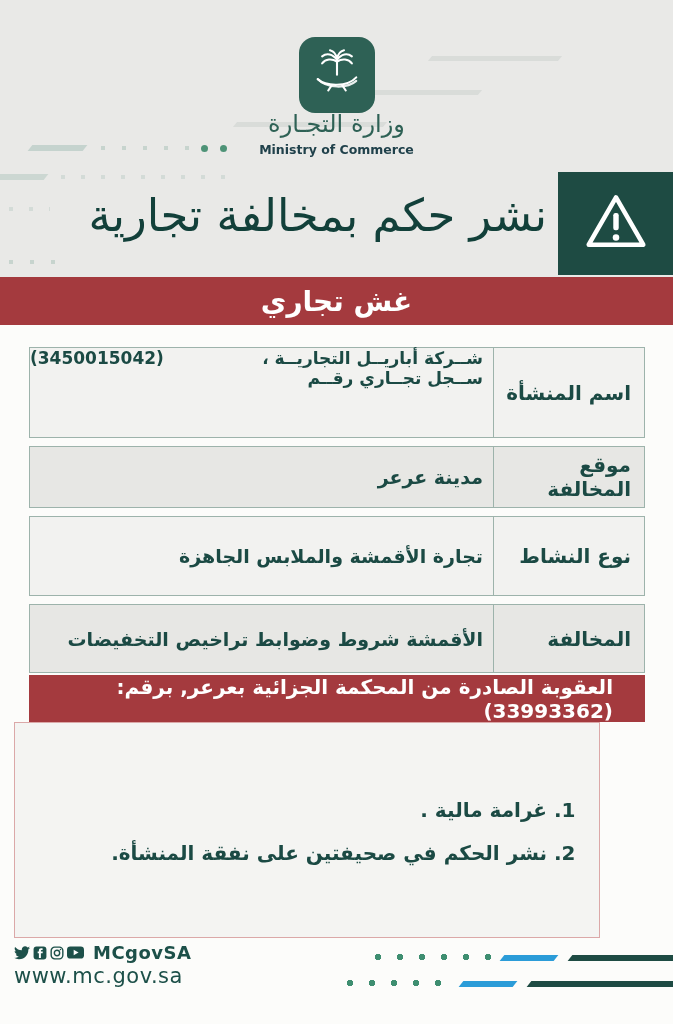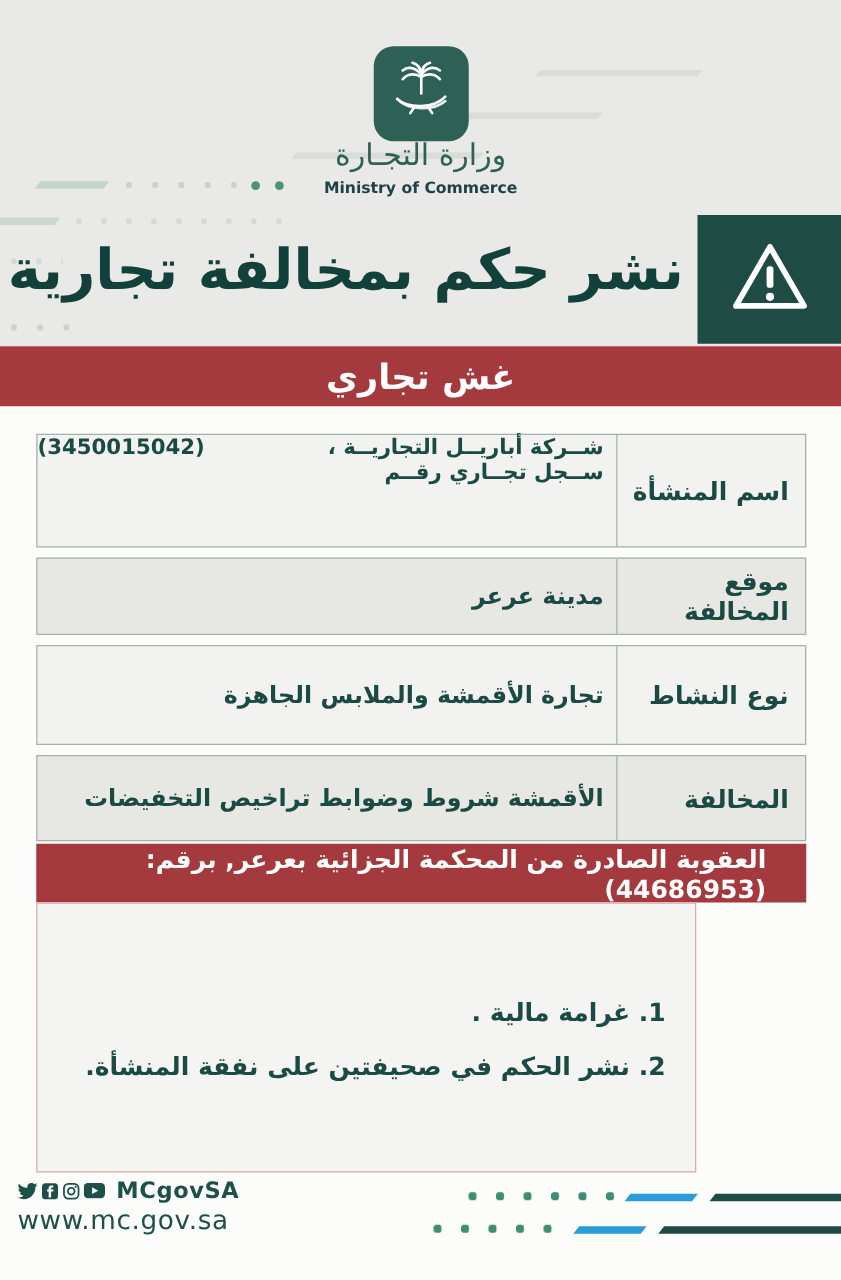--- a/index.html
+++ b/index.html
@@ -18,21 +18,21 @@
   .logo-square{position:absolute;top:37px;left:50%;transform:translateX(-50%);
     width:76px;height:76px;background:var(--brand-green);border-radius:16px;
     display:flex;align-items:center;justify-content:center;}
   .ministry-ar{position:absolute;top:110px;left:0;width:100%;text-align:center;
     color:var(--brand-green);font-size:24px;font-weight:normal;direction:rtl;}
   .ministry-en{position:absolute;top:142px;left:0;width:100%;text-align:center;
     color:#20414B;font-size:12.5px;font-weight:bold;}
 
   
   .page-title{position:absolute;top:190px;right:126px;white-space:nowrap;direction:rtl;
-    color:var(--heading-teal);font-size:45px;font-weight:bold;line-height:1.15;}
+    color:var(--heading-teal);font-size:45px;font-weight:normal;line-height:1.15;}
   .warning-square{position:absolute;top:172px;right:0;width:115px;height:103px;
     background:var(--dark-teal);display:flex;align-items:center;justify-content:center;}
 
   .category-banner{position:absolute;top:277px;left:0;width:100%;height:48px;background:var(--red);
     color:#fff;display:flex;align-items:center;justify-content:center;
     font-size:28px;font-weight:bold;direction:rtl;}
 
   
   .vtable{position:absolute;top:347px;left:29px;width:616px;}
   .vrow{direction:rtl;display:flex;border:1px solid var(--row-border);margin-bottom:8px;}
@@ -43,21 +43,21 @@
   .cell.label{width:151px;border-left:1px solid var(--row-border);display:flex;align-items:center;
     padding-right:13px;font-size:20px;}
   .cell.value{flex:1;display:flex;align-items:center;padding-right:10px;font-size:19px;text-align:right;}
   .cell.value.col{flex-direction:row;justify-content:center;align-items:stretch;font-size:17px;}
   .crn{padding-right:73px;}
 
   
   .penalty-banner{position:absolute;top:675px;left:29px;width:616px;height:47px;background:var(--red);
     color:#fff;direction:rtl;display:flex;align-items:center;padding-right:32px;
     font-size:20px;font-weight:bold;}
-  .penalty-box{position:absolute;top:722px;left:29px;width:528px;height:216px;
+  .penalty-box{position:absolute;top:722px;left:14px;width:586px;height:216px;
     background:var(--box-bg);border:1px solid var(--box-border);direction:rtl;}
   .penalty-box ol{margin:74px 26px 0 0;padding-right:26px;color:var(--text-teal);
     font-size:20px;font-weight:bold;line-height:1.3;}
   .penalty-box li{margin-bottom:17px;}
   .penalty-box li::marker{font-weight:bold;}
 
   
   .footer{position:absolute;left:14px;top:942px;color:var(--footer-teal);}
   .social-row{display:flex;align-items:center;gap:3px;}
   .social-row svg{display:block;}
@@ -140,21 +140,21 @@
     <div class="vrow h80">
       <div class="cell label">نوع النشاط</div>
       <div class="cell value">تجارة الأقمشة والملابس الجاهزة</div>
     </div>
     <div class="vrow h69">
       <div class="cell label">المخالفة</div>
       <div class="cell value">الأقمشة شروط وضوابط تراخيص التخفيضات</div>
     </div>
   </div>
 
-  <div class="penalty-banner">العقوبة الصادرة من المحكمة الجزائية بعرعر, برقم:  (44686953)</div>
+  <div class="penalty-banner">العقوبة الصادرة من المحكمة الجزائية بعرعر, برقم:  (33993362)</div>
   <div class="penalty-box">
     <ol>
       <li>غرامة مالية .</li>
       <li>نشر الحكم في صحيفتين على نفقة المنشأة.</li>
     </ol>
   </div>
 
   <div class="footer">
     <div class="social-row">
       <span>

